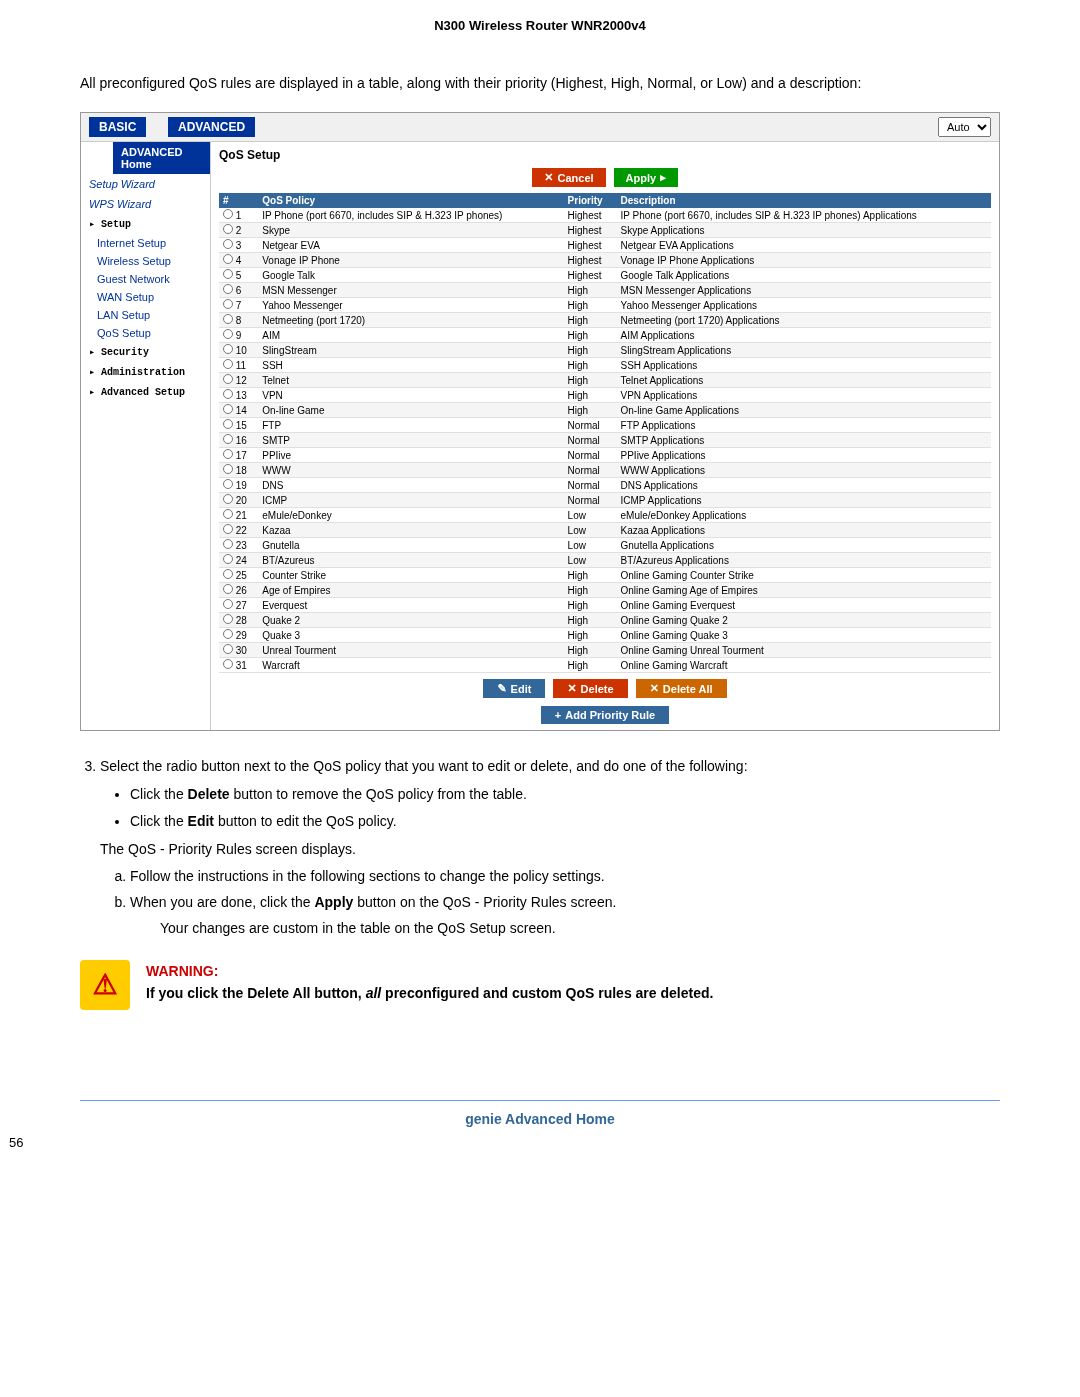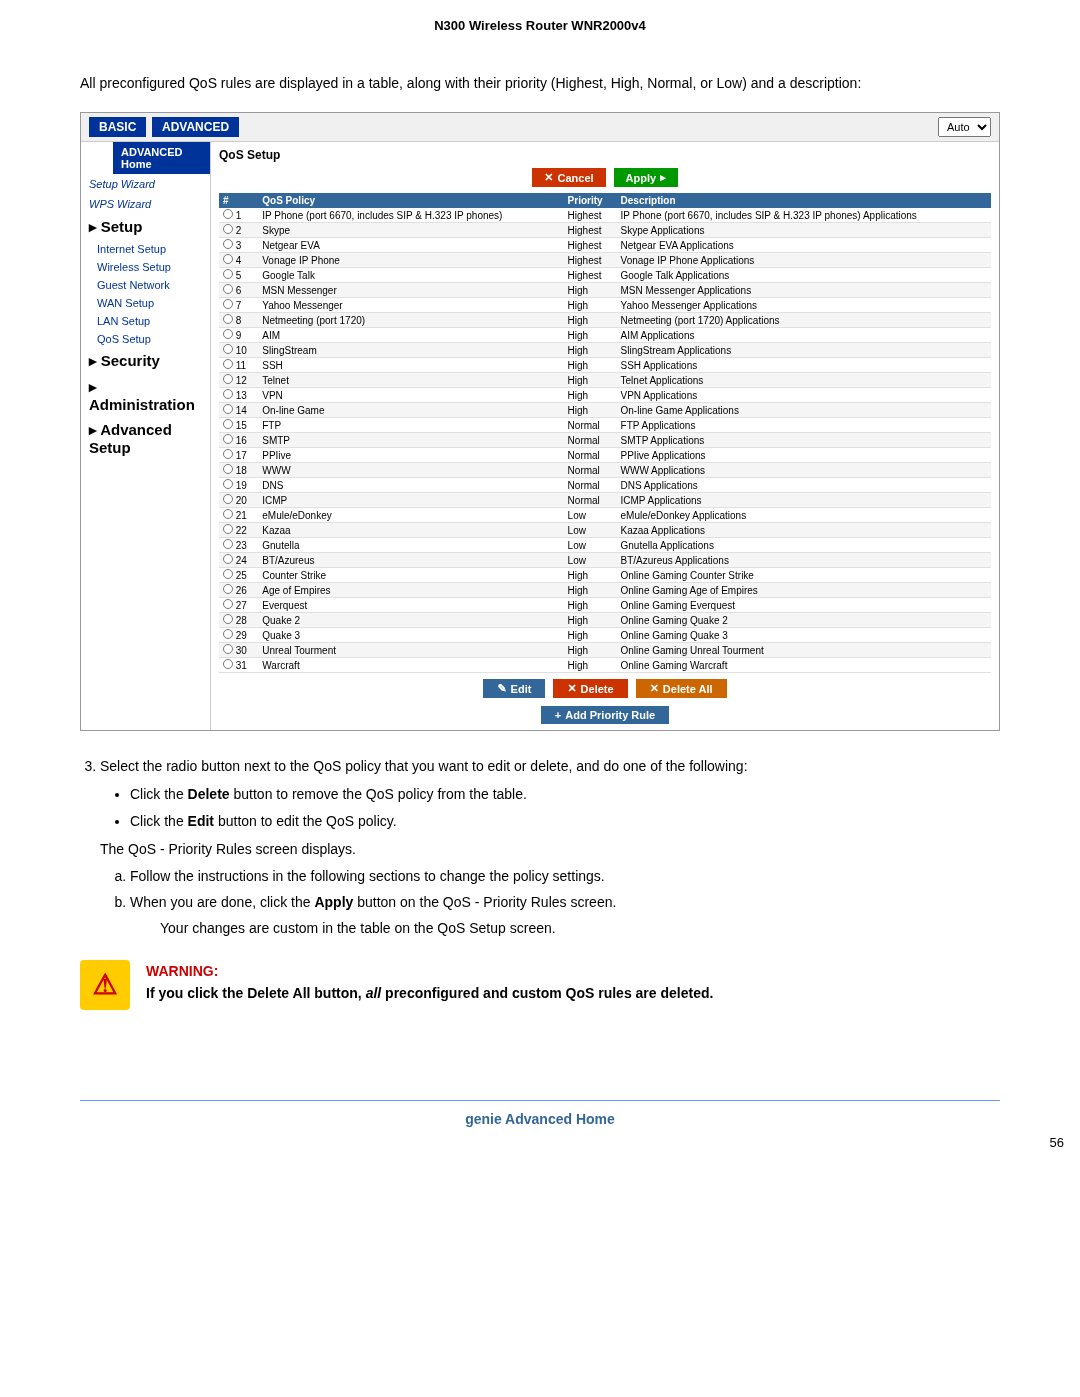--- a/index.html
+++ b/index.html
@@ -62,21 +62,21 @@
     }
 
     .tab-advanced {
       background: #003399;
       color: #fff;
       font-weight: bold;
       font-size: 12px;
       padding: 3px 10px;
       border: none;
       cursor: pointer;
-      margin-left: 2px;
+      margin-left: 18px;
     }
 
     .auto-select {
       font-size: 11px;
       padding: 2px 4px;
     }
 
     
     .router-layout {
       display: flex;
@@ -104,24 +104,25 @@
       padding: 4px 8px;
       font-size: 11px;
       font-weight: bold;
       color: #fff;
       background: #003399;
       margin-left: 32px;
     }
 
     .sidebar-section-header {
       padding: 4px 8px;
-      font-size: 15px;
+      font-size: 10px;
       font-weight: bold;
       color: #000;
       cursor: pointer;
+      font-family: Liberation Mono, monospace;
     }
 
     .sidebar-subsection {
       padding: 3px 8px 3px 16px;
       font-size: 11px;
       color: #003399;
       cursor: pointer;
     }
 
     
@@ -358,23 +359,23 @@
     }
 
     .footer-link {
       color: #336699;
       font-size: 14px;
       font-weight: bold;
       text-decoration: none;
     }
 
     .page-number {
-      text-align: right;
+      text-align: left;
       font-size: 13px;
-      padding: 8px 16px;
+      padding: 8px 9px;
       color: #000;
     }
 
     
     input[type="radio"] {
       margin: 0;
       width: 10px;
       height: 10px;
     }
 

